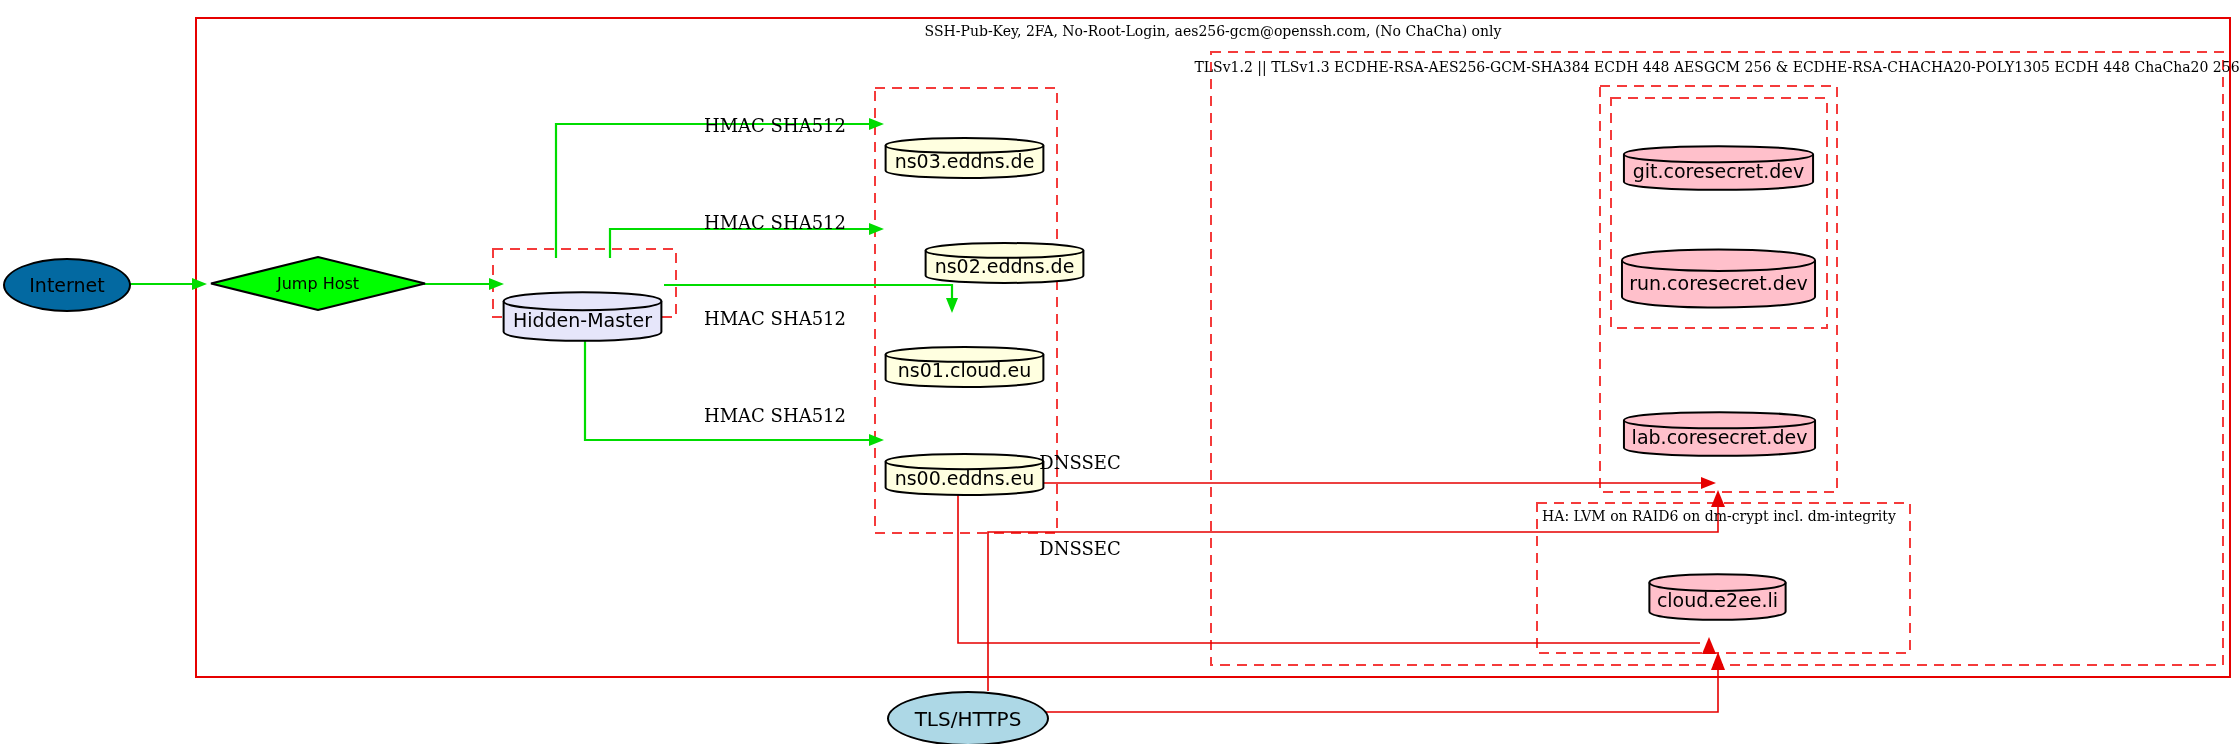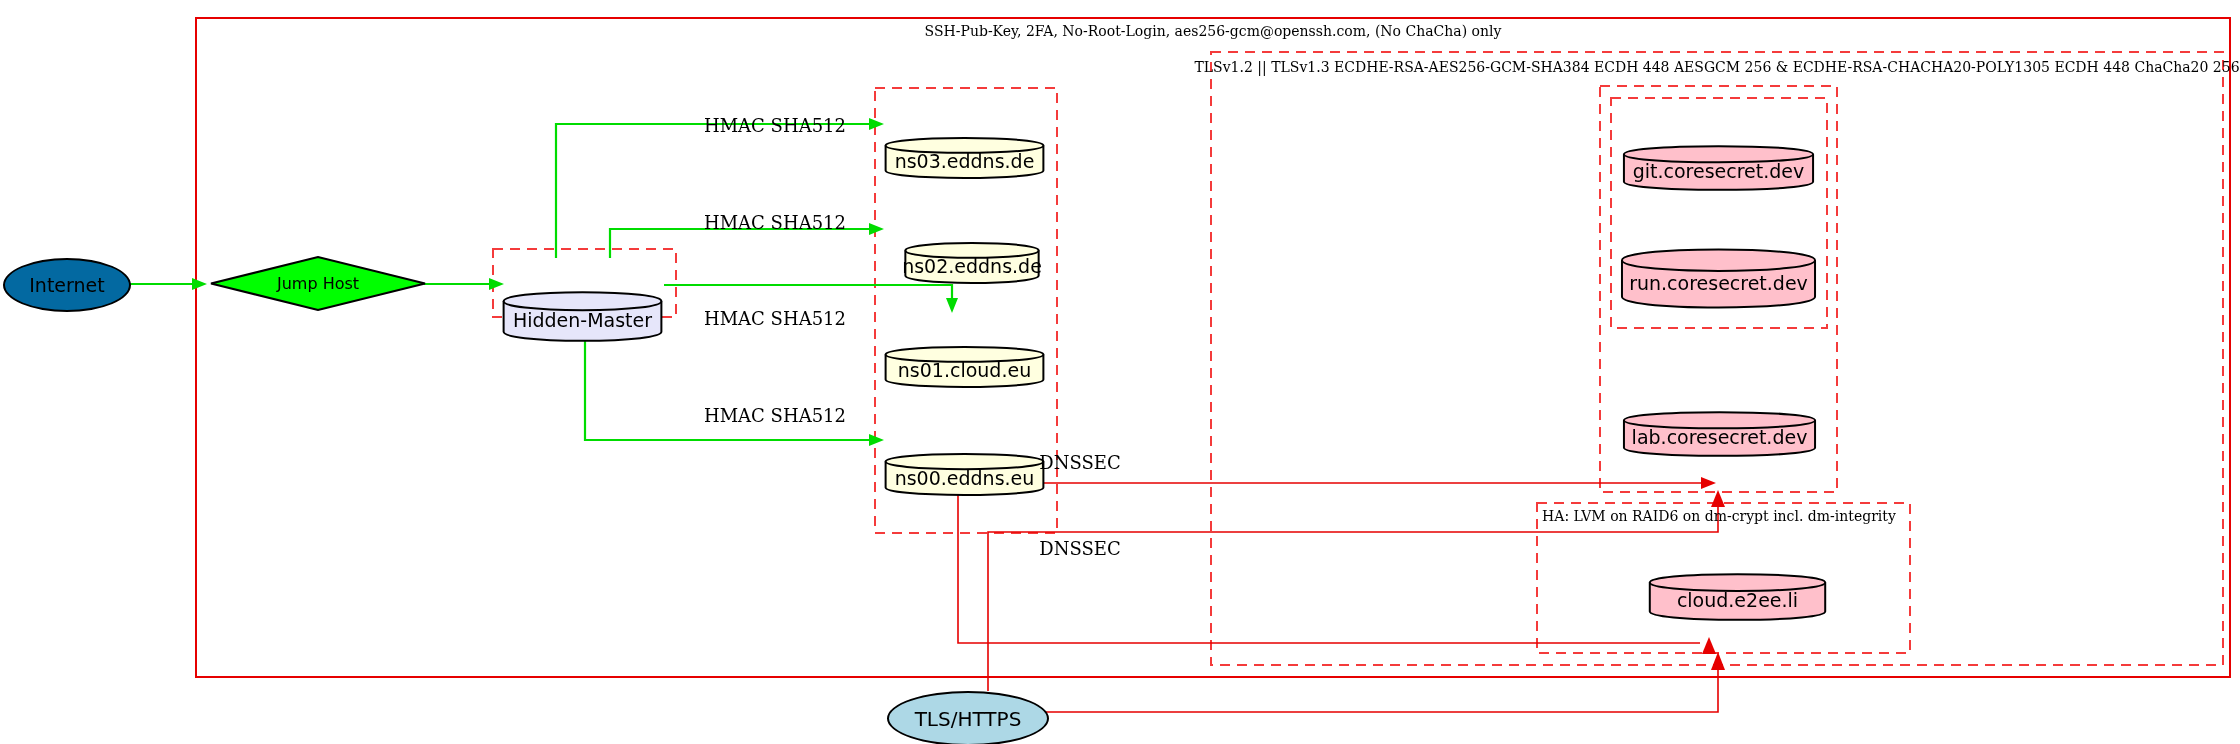--- a/index.html
+++ b/index.html
@@ -23,27 +23,27 @@
   .flabel{position:absolute;transform:translate(-50%,-50%);white-space:nowrap;color:#000;
           font-family:"DejaVu Serif","Liberation Serif",serif;}
   .cluster-label{font-size:14px;}
   .edge-label{font-size:18px;}
 
   
   #n-internet{left:3px;top:258px;width:124px;height:50px;background:#0369a1;}
   #n-jumphost{left:210px;top:256px;width:216px;height:55px;}
   #n-hiddenmaster{left:502px;top:257px;width:161px;height:51px;}
   #n-ns03{left:884px;top:103px;width:161px;height:42px;}
-  #n-ns02{left:904px;top:208px;width:136px;height:42px;}
+  #n-ns02{left:924px;top:208px;width:161px;height:42px;}
   #n-ns01{left:884px;top:312px;width:161px;height:42px;}
   #n-ns00{left:884px;top:419px;width:161px;height:43px;}
   #n-git{left:1622px;top:111px;width:193px;height:46px;}
   #n-run{left:1620px;top:214px;width:197px;height:61px;}
   #n-lab{left:1622px;top:377px;width:195px;height:46px;text-align:right;}
-  #n-cloud{left:1648px;top:539px;width:139px;height:48px;padding-left:40px;}
+  #n-cloud{left:1648px;top:539px;width:139px;height:48px;}
   #n-tlshttps{left:887px;top:691px;width:158px;height:51px;background:#ADD8E6;font-size:20px;}
 
   
   #l-ssh{left:1213px;top:31px;}
   #l-tls{left:1717px;top:67px;}
   #l-ha{left:1719px;top:516px;}
   #l-hmac1{left:775px;top:125px;}
   #l-hmac2{left:775px;top:222px;}
   #l-hmac3{left:775px;top:318px;}
   #l-hmac4{left:775px;top:415px;}

